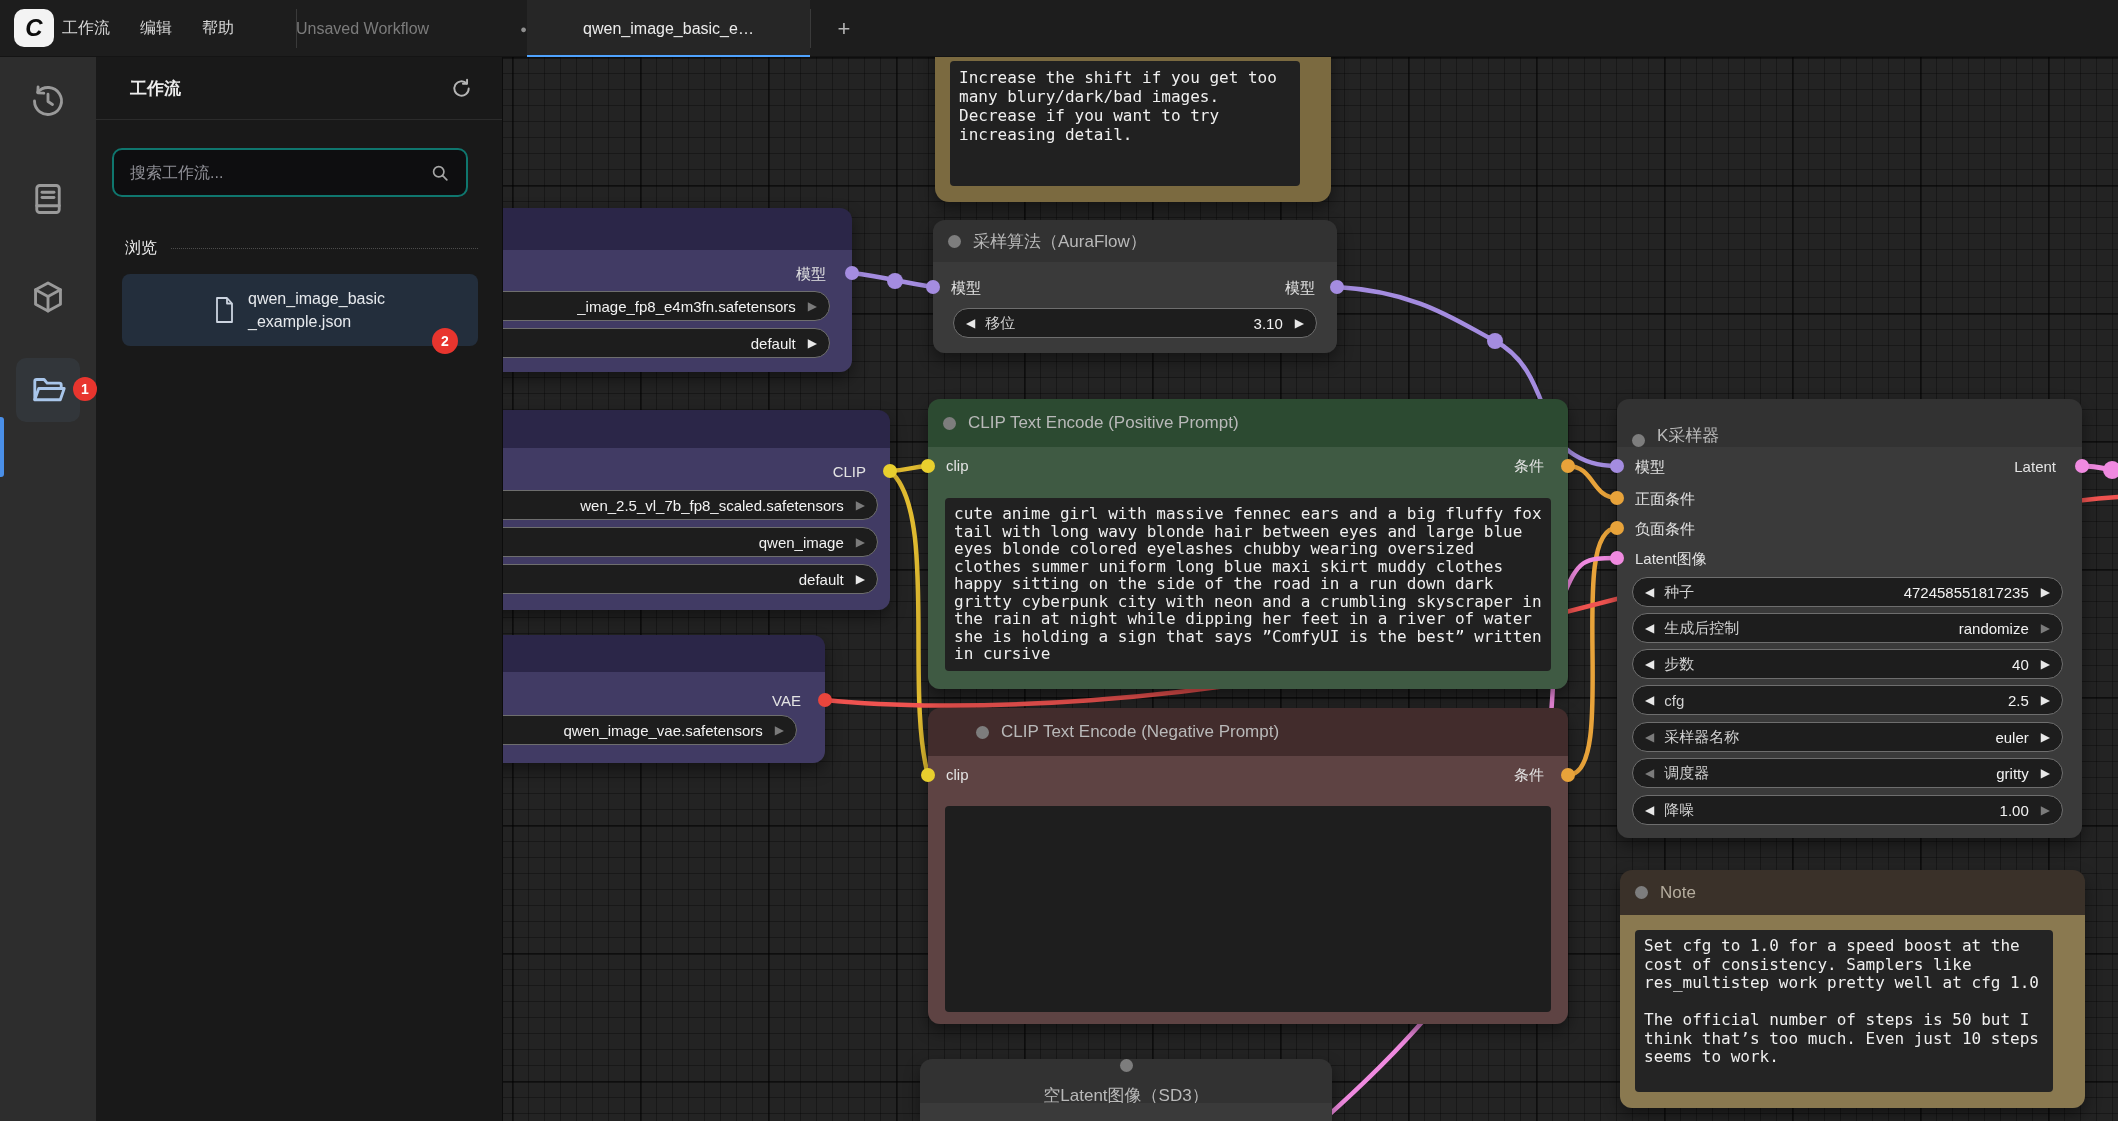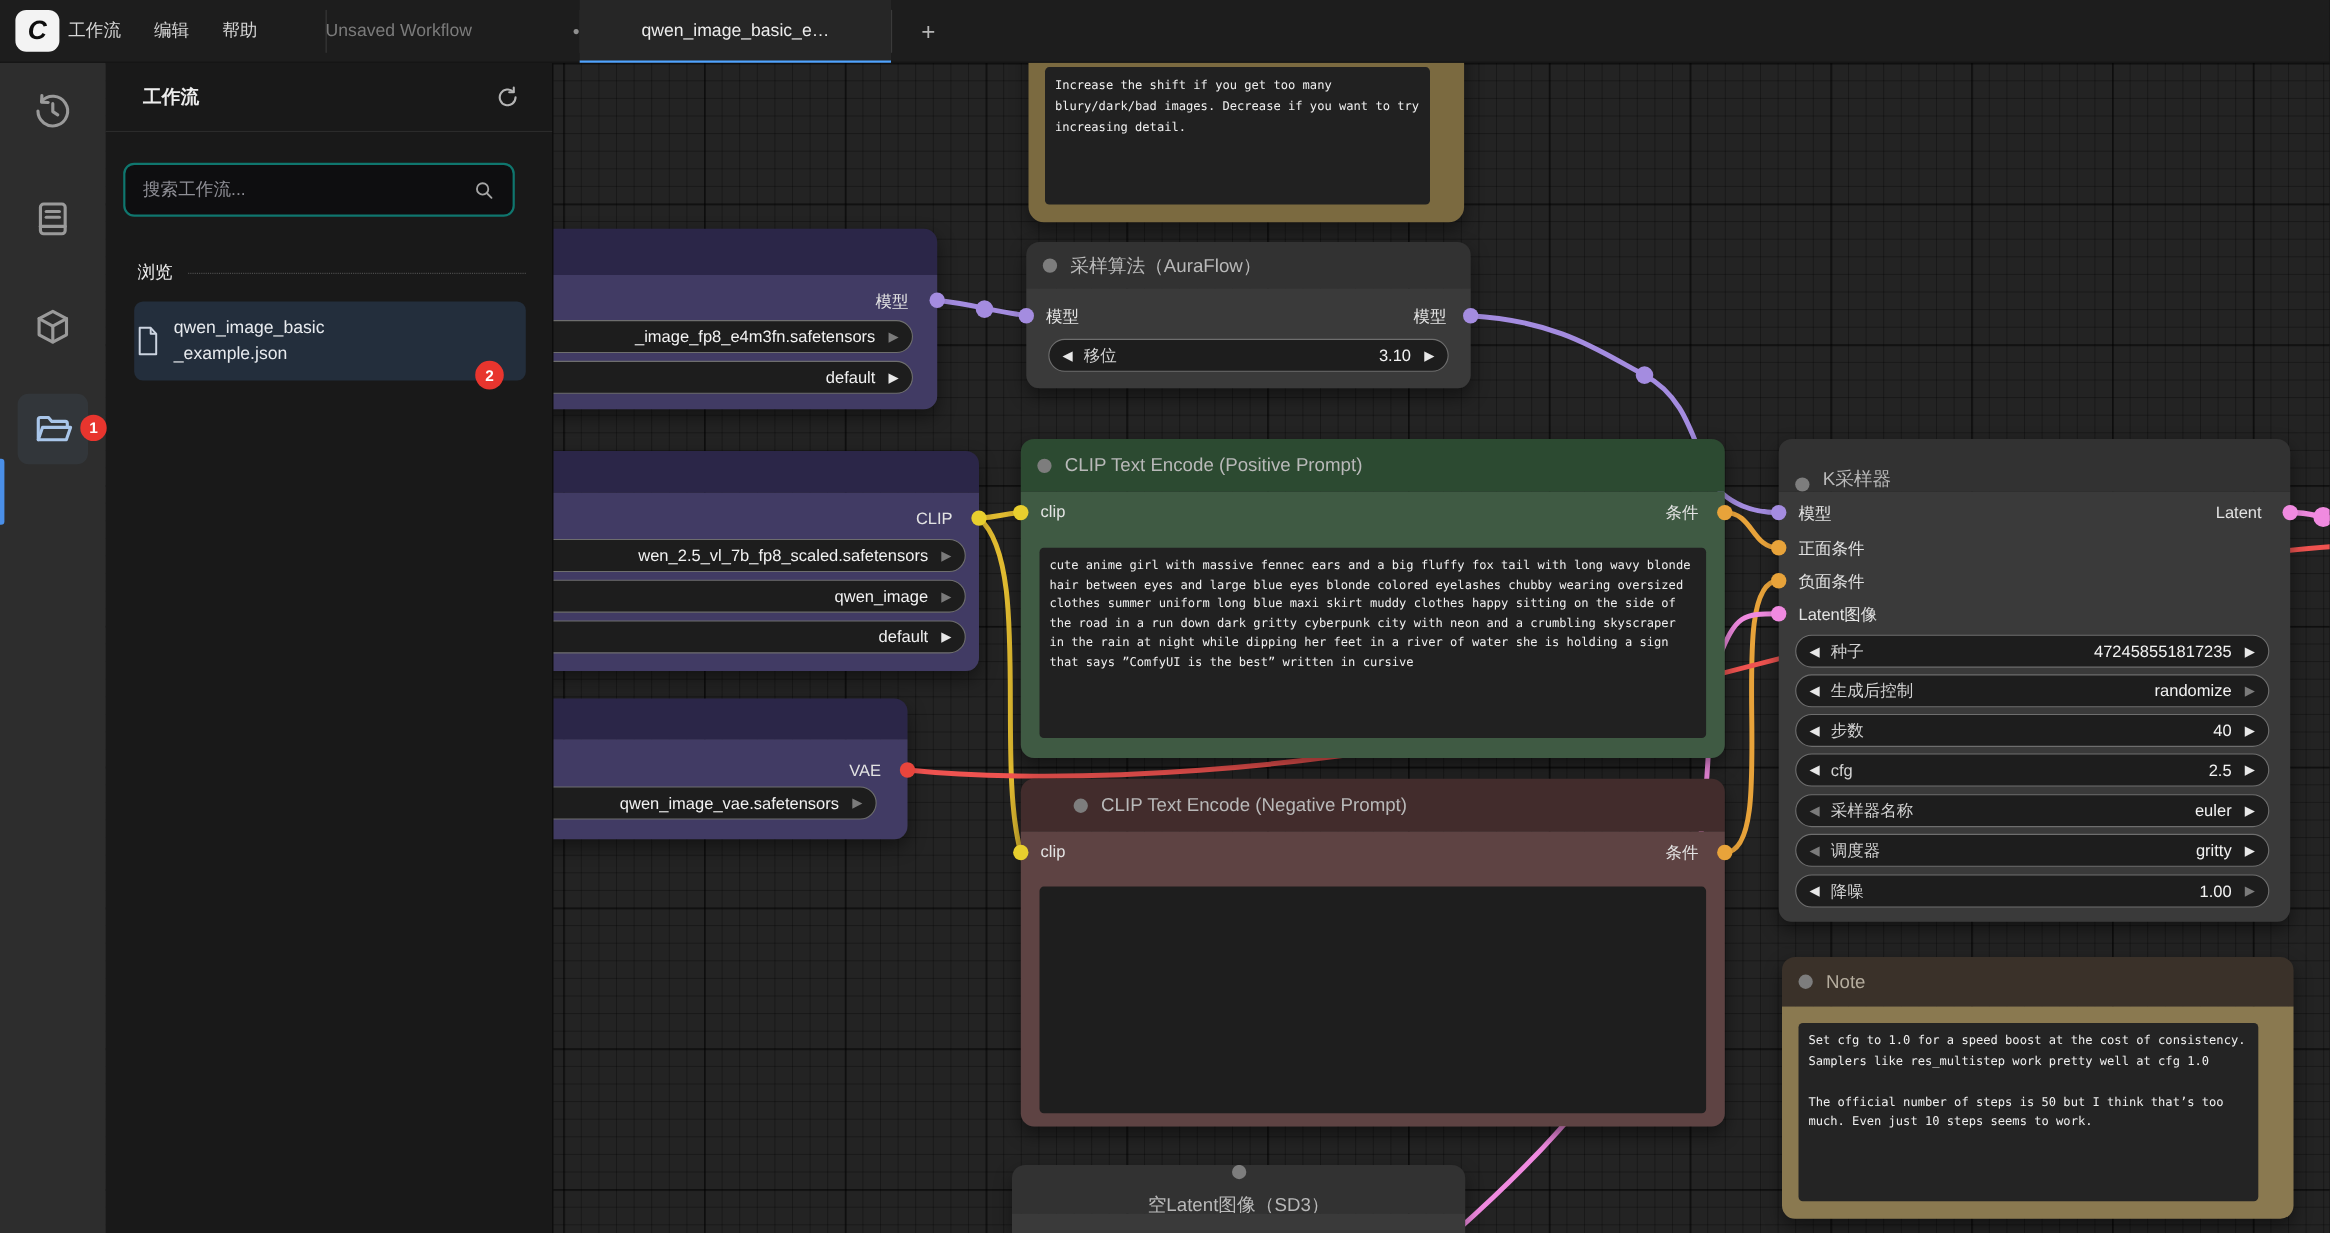--- a/index.html
+++ b/index.html
@@ -41,21 +41,21 @@
   .plabel { position:absolute; font-size:15px; color:#e3e3e3; white-space:nowrap; }
 
   .pill { position:absolute; height:30px; background:#1d1d1d; border:1px solid #6e6e6e; border-radius:15px;
           display:flex; align-items:center; padding:0 12px; font-size:15px; }
   .arr { font-size:12px; color:#e8e8e8; flex:none; line-height:1; }
   .arr.dim { color:#7b7b7b; }
   .wlabel { margin-left:10px; color:#d2d2d2; white-space:nowrap; }
   .wvalue { margin-left:auto; margin-right:12px; color:#f2f2f2; white-space:nowrap; }
 
   .ntext { position:absolute; background:#212121; border-radius:4px; padding:7px 9px;
-           font-family:"DejaVu Sans Mono",monospace; font-size:11px; line-height:17.5px;
+           font-family:"DejaVu Sans Mono",monospace; font-size:16px; line-height:17.5px;
            color:#efefef; white-space:pre-wrap; word-wrap:break-word; overflow:hidden; }
   .notetext { line-height:18.5px; }
 
   
   #topbar { position:absolute; left:0; top:0; width:2118px; height:57px; background:#1d1d1d; z-index:30; border-bottom:1px solid #141414; }
   #logo { position:absolute; left:14px; top:9px; width:40px; height:38px; background:#f3f3f3; border-radius:10px;
           display:flex; align-items:center; justify-content:center; font-weight:900; font-size:24px; color:#0d0d0d; font-style:italic; }
   #menus { position:absolute; left:50px; top:0; height:57px; display:flex; align-items:center; gap:30px; }
   #menus .menu { font-size:16px; color:#d6d6d6; cursor:pointer; }
   .tb-div { position:absolute; top:9px; height:39px; width:1px; background:#3a3a3a; }
@@ -89,21 +89,21 @@
   #searchbox { position:absolute; left:16px; top:91px; width:356px; height:49px; background:#0e0e10; border:2px solid #0f766e;
                border-radius:10px; display:flex; align-items:center; padding:0 16px; }
   #searchbox input { flex:1; background:transparent; border:none; outline:none; font-size:16px; color:#dcdcdc;
                      font-family:"Liberation Sans","DejaVu Sans",sans-serif; }
   #searchbox input::placeholder { color:#8f8f96; }
   #searchbox svg { width:20px; height:20px; stroke:#a5a5a5; stroke-width:2; fill:none; stroke-linecap:round; }
   #browse-row { position:absolute; left:29px; top:181px; width:353px; display:flex; align-items:center; gap:14px; }
   #browse-label { font-size:16px; color:#ededed; white-space:nowrap; }
   #browse-line { flex:1; border-top:1px dotted #4c4c4c; height:0; }
   #wf-item { position:absolute; left:26px; top:217px; width:356px; height:72px; background:#232e3c; border-radius:8px;
-             display:flex; align-items:center; gap:12px; }
+             display:flex; align-items:center; padding-left:90px; gap:12px; }
   #wf-item svg { width:24px; height:28px; stroke:#ccd4e0; stroke-width:1.8; fill:none; stroke-linejoin:round; flex:none; }
   #wf-item .fname { font-size:16px; color:#e7eaee; line-height:23px; }
 </style>
 </head>
 <body>
 
 <div id="stage">
 
   <div id="canvas"></div>
 

